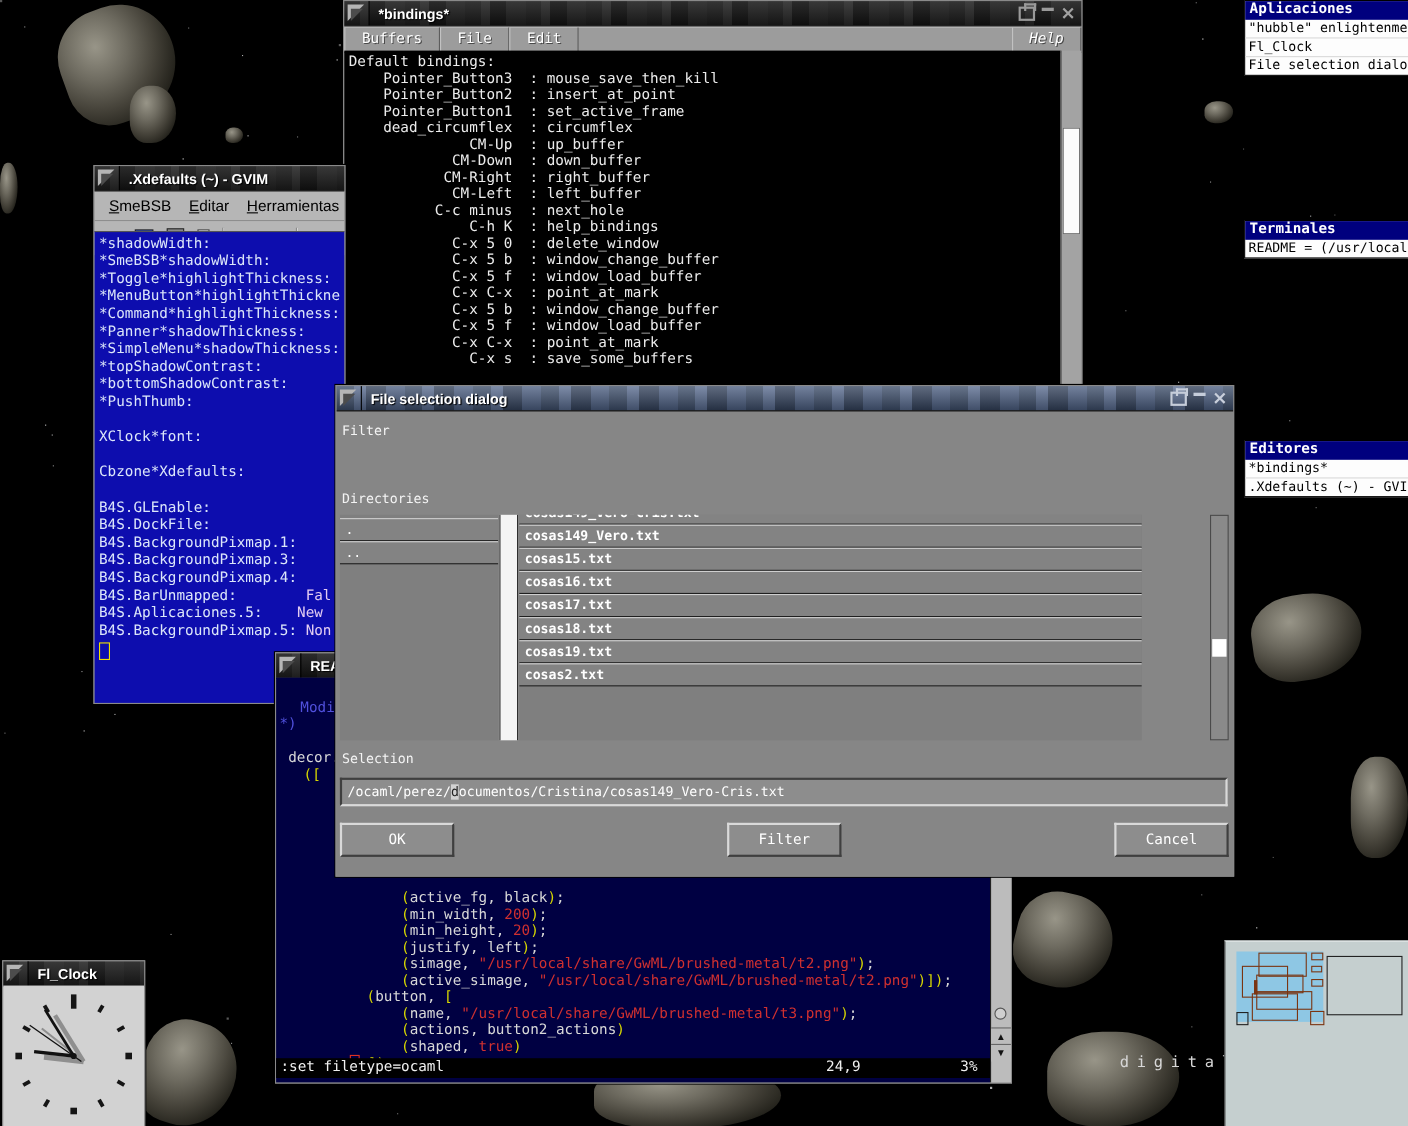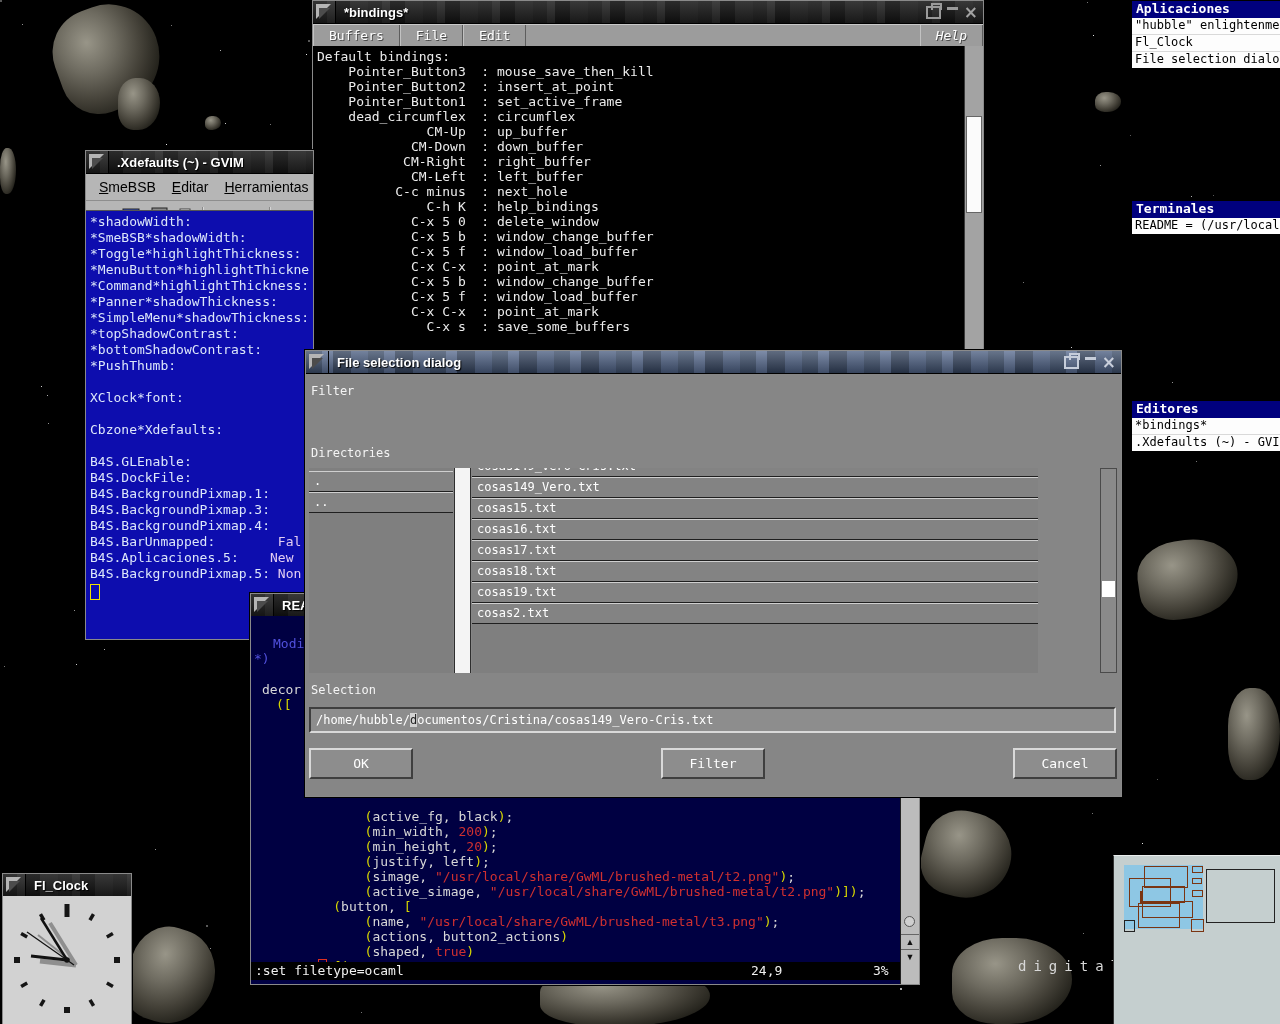--- a/index.html
+++ b/index.html
@@ -98,21 +98,21 @@
     border-bottom:2px solid #d9d9d9;border-right:2px solid #d9d9d9;
     color:#fff;font-family:"DejaVu Sans Mono",monospace;font-size:12px;line-height:22px;
     padding-left:5px;box-sizing:border-box;white-space:pre;overflow:hidden;}
   .scursor{background:#d2d2d2;color:#222;}
   .lrow{height:21px;box-sizing:border-box;background:#838383;border-top:1px solid #cfcfcf;
     border-bottom:1px solid #1f1f1f;color:#fff;font-family:"DejaVu Sans Mono",monospace;
     font-size:12px;line-height:19px;padding-left:5px;white-space:nowrap;overflow:hidden;}
   .dirlist{position:absolute;left:3px;top:117px;width:144px;height:205px;background:#7f7f7f;overflow:hidden;}
   .wstrip{position:absolute;left:148px;top:117px;width:17px;height:205px;background:#f4f4f4;
     border-left:1px solid #2e2e2e;border-right:1px solid #2e2e2e;box-sizing:border-box;}
-  .filelist{position:absolute;left:166px;top:117px;width:566px;height:205px;overflow:hidden;background:#7f7f7f;}
+  .filelist{position:absolute;left:166px;top:117px;width:566px;height:205px;overflow:hidden;background:#7f7f7f;font-weight:bold;}
   .filelist .inner{margin-top:-12px;}
   .fscroll{position:absolute;left:794px;top:117px;width:17px;height:205px;background:#8a8a8a;
     border:1px solid #4a4a4a;box-sizing:border-box;}
   .fthumb{position:absolute;left:1px;right:1px;top:112px;height:16px;background:#fff;}
   .dbtn{position:absolute;top:397px;width:104px;height:31px;background:#8d8d8d;
     border-top:2px solid #d9d9d9;border-left:2px solid #d9d9d9;
     border-bottom:2px solid #3f3f3f;border-right:2px solid #3f3f3f;
     color:#fff;font-family:"DejaVu Sans Mono",monospace;font-size:13px;text-align:center;
     line-height:27px;box-sizing:border-box;}
 
@@ -477,21 +477,21 @@
         <div class="lrow">cosas17.txt</div>
         <div class="lrow">cosas18.txt</div>
         <div class="lrow">cosas19.txt</div>
         <div class="lrow">cosas2.txt</div>
       </div>
     </div>
   <div class="fscroll">
     <div class="fthumb"></div>
   </div>
   <div class="dlabel" style="left:5px;top:332px;">Selection</div>
-  <div class="dinput" style="top:356px;"><span>/home/hubble/</span><span class="scursor">d</span><span>ocumentos/Cristina/cosas149_Vero-Cris.txt</span></div>
+  <div class="dinput" style="top:356px;"><span>/ocaml/perez/</span><span class="scursor">d</span><span>ocumentos/Cristina/cosas149_Vero-Cris.txt</span></div>
   <div class="dbtn" style="left:3px;">OK</div>
   <div class="dbtn" style="left:355px;">Filter</div>
   <div class="dbtn" style="left:707px;">Cancel</div>
 </div>
 
 <div class="win" id="clock">
   <div class="tbar">
     <span class="tri"></span>
     <span class="ttl">Fl_Clock</span>
   </div>

